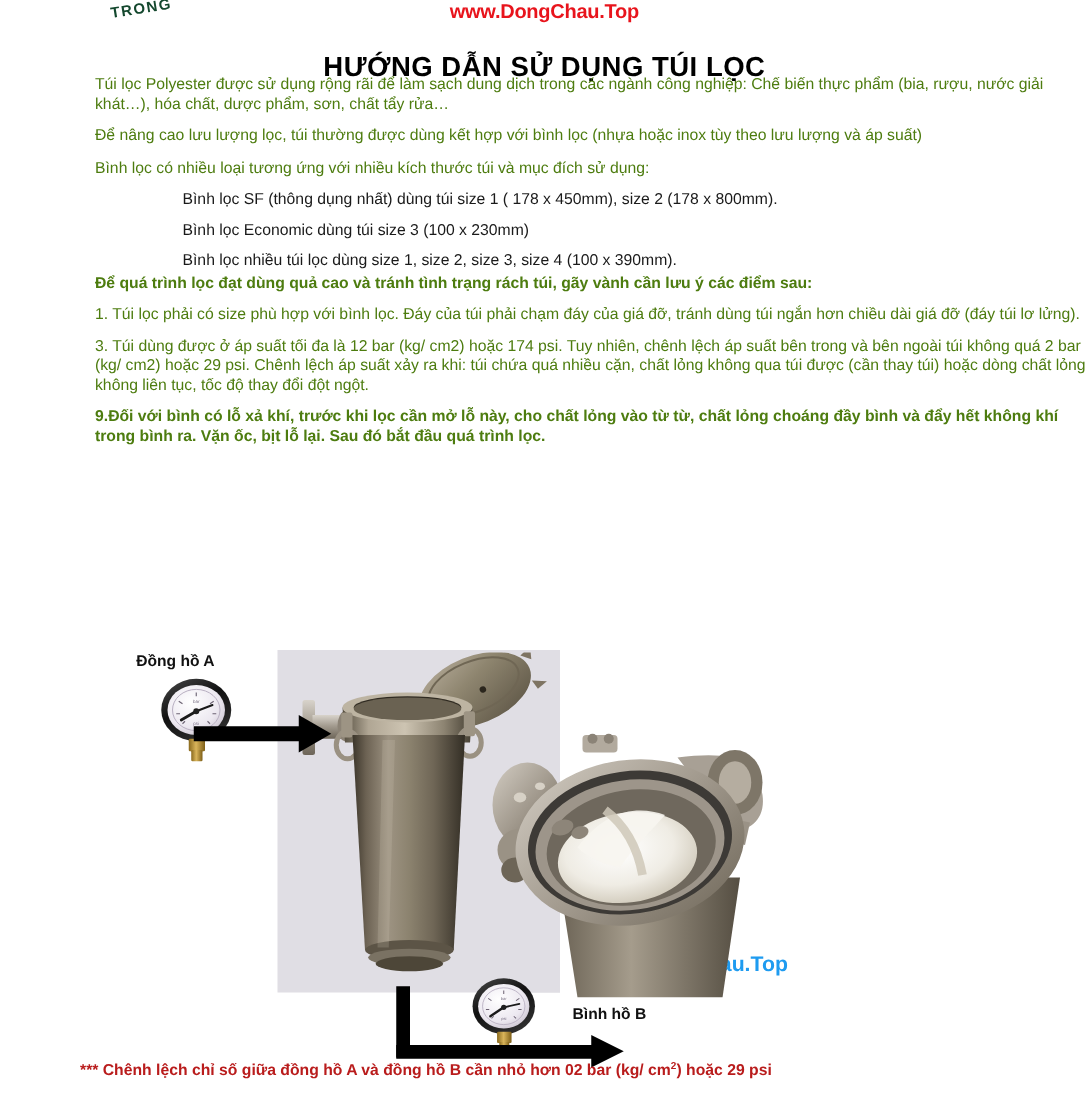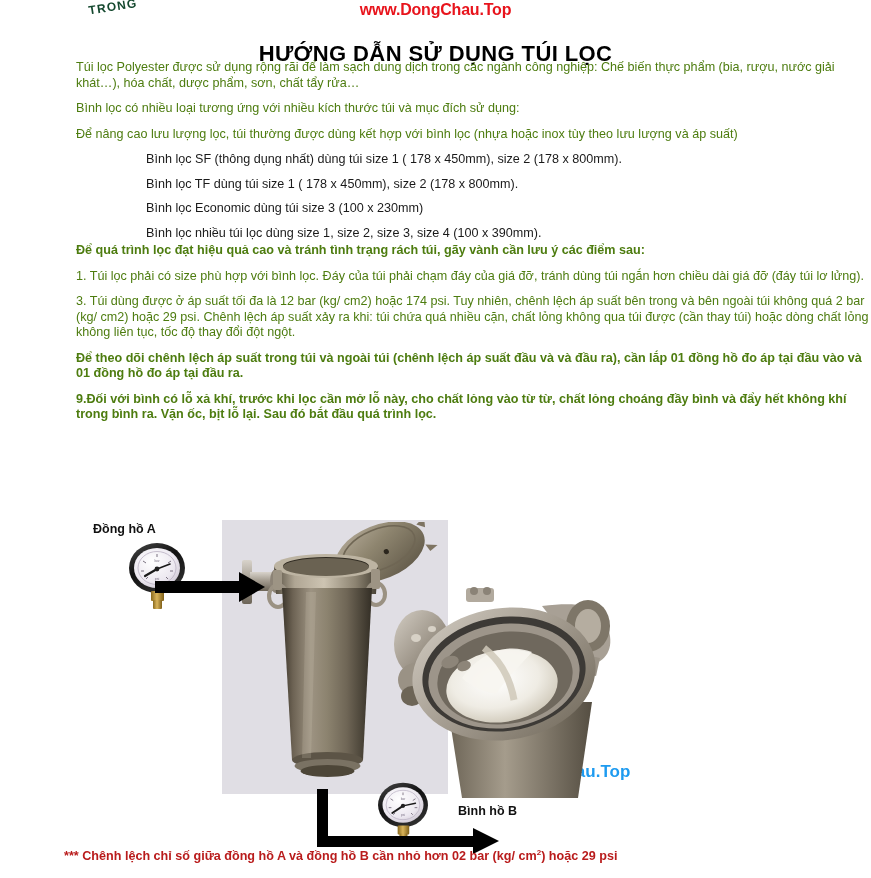--- a/index.html
+++ b/index.html
@@ -107,21 +107,21 @@
     width: 58px; height: 206px;
     background: #e0dee4;
   }
   .label {
     position: absolute;
     font-size: 12.5px;
     font-weight: bold;
     color: #111;
     white-space: nowrap;
   }
-  .label-a { left: 60px; top: 14px; padding-left: 33px; }
+  .label-a { left: 76px; top: 14px; padding-left: 33px; }
   .label-b { left: 458px; top: 296px; }
 
   .site-url-mid {
     position: absolute;
     left: 466px; top: 254px;
     color: #1e9bf0;
     font-weight: bold;
     font-size: 17px;
     white-space: nowrap;
   }
@@ -184,32 +184,30 @@
   </div>
 </div>
 
 <div class="site-url-top">www.DongChau.Top</div>
 
 <h1 class="doc-title">HƯỚNG DẪN SỬ DỤNG TÚI LỌC</h1>
 
 <div class="content">
 
   <p class="para">Túi lọc Polyester được sử dụng rộng rãi để làm sạch dung dịch trong các ngành công nghiệp: Chế biến thực phẩm (bia, rượu, nước giải khát…), hóa chất, dược phẩm, sơn, chất tẩy rửa…</p>
+  <p class="para">Để nâng cao lưu lượng lọc, túi thường được dùng kết hợp với bình lọc (nhựa hoặc inox tùy theo lưu lượng và áp suất)</p>
   <p class="para gap-lg">Bình lọc có nhiều loại tương ứng với nhiều kích thước túi và mục đích sử dụng:</p>
-  <p class="para">Để nâng cao lưu lượng lọc, túi thường được dùng kết hợp với bình lọc (nhựa hoặc inox tùy theo lưu lượng và áp suất)</p>
 
   <p class="indent">Bình lọc SF (thông dụng nhất) dùng túi size 1 ( 178 x 450mm), size 2 (178 x 800mm).</p>
-  <p class="indent">Bình lọc TF dùng túi size 1 ( 178 x 450mm), size 2 (178 x 800mm).</p>
   <p class="indent">Bình lọc Economic dùng túi size 3 (100 x 230mm)</p>
   <p class="indent" style="margin-bottom:2px">Bình lọc nhiều túi lọc dùng size 1, size 2, size 3, size 4 (100 x 390mm).</p>
 
-  <p class="para bold">Để quá trình lọc đạt hiệu quả cao và tránh tình trạng rách túi, gãy vành cần lưu ý các điểm sau:</p>
+  <p class="para bold">Để quá trình lọc đạt dùng quả cao và tránh tình trạng rách túi, gãy vành cần lưu ý các điểm sau:</p>
   <p class="para">1. Túi lọc phải có size phù hợp với bình lọc. Đáy của túi phải chạm đáy của giá đỡ, tránh dùng túi ngắn hơn chiều dài giá đỡ (đáy túi lơ lửng).</p>
   <p class="para">3. Túi dùng được ở áp suất tối đa là 12 bar (kg/ cm2) hoặc 174 psi. Tuy nhiên, chênh lệch áp suất bên trong và bên ngoài túi không quá 2 bar (kg/ cm2) hoặc 29 psi. Chênh lệch áp suất xảy ra khi: túi chứa quá nhiều cặn, chất lỏng không qua túi được (cần thay túi) hoặc dòng chất lỏng không liên tục, tốc độ thay đổi đột ngột.</p>
-  <p class="para bold">Để theo dõi chênh lệch áp suất trong túi và ngoài túi (chênh lệch áp suất đầu và và đầu ra), cần lắp 01 đồng hồ đo áp tại đầu vào và 01 đồng hồ đo áp tại đầu ra.</p>
   <p class="para bold">9.Đối với bình có lỗ xả khí, trước khi lọc cần mở lỗ này, cho chất lỏng vào từ từ, chất lỏng choáng đầy bình và đẩy hết không khí trong bình ra. Vặn ốc, bịt lỗ lại. Sau đó bắt đầu quá trình lọc.</p>
 
 </div>
 
 <div class="figure">
 
   <div class="photo-bg"></div>
   <div class="photo-bg2"></div>
 
   <span class="label label-a">Đồng hồ A</span>

